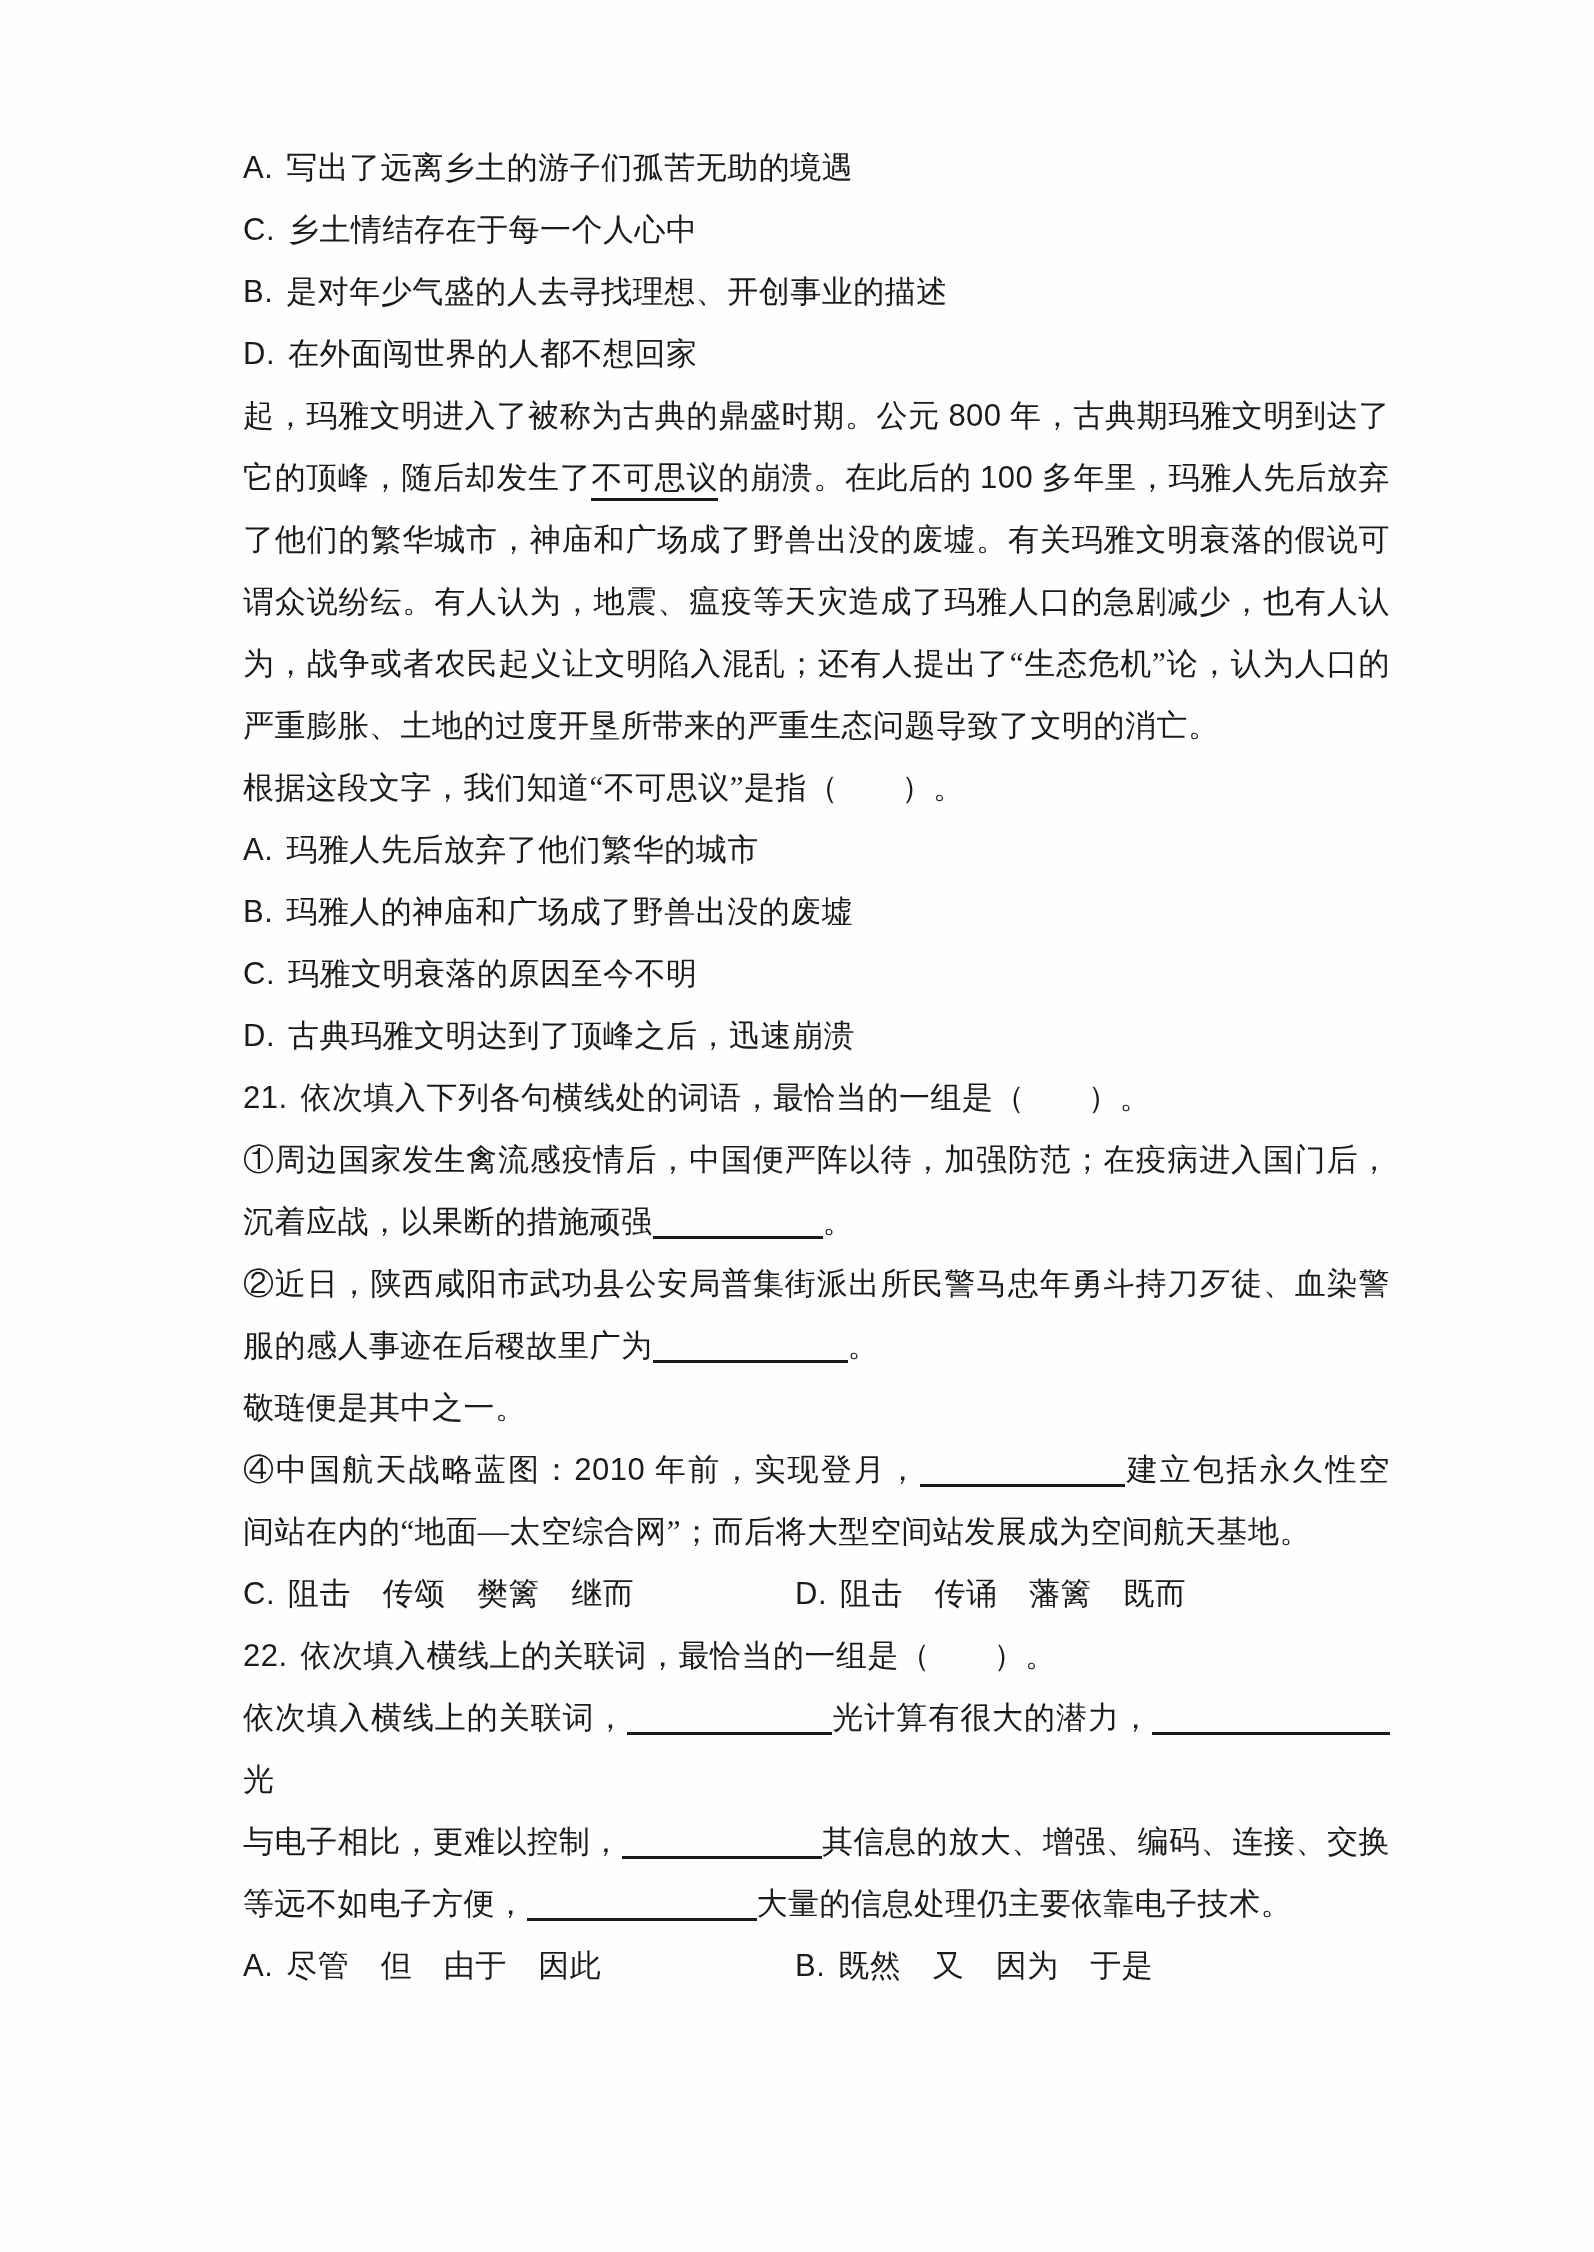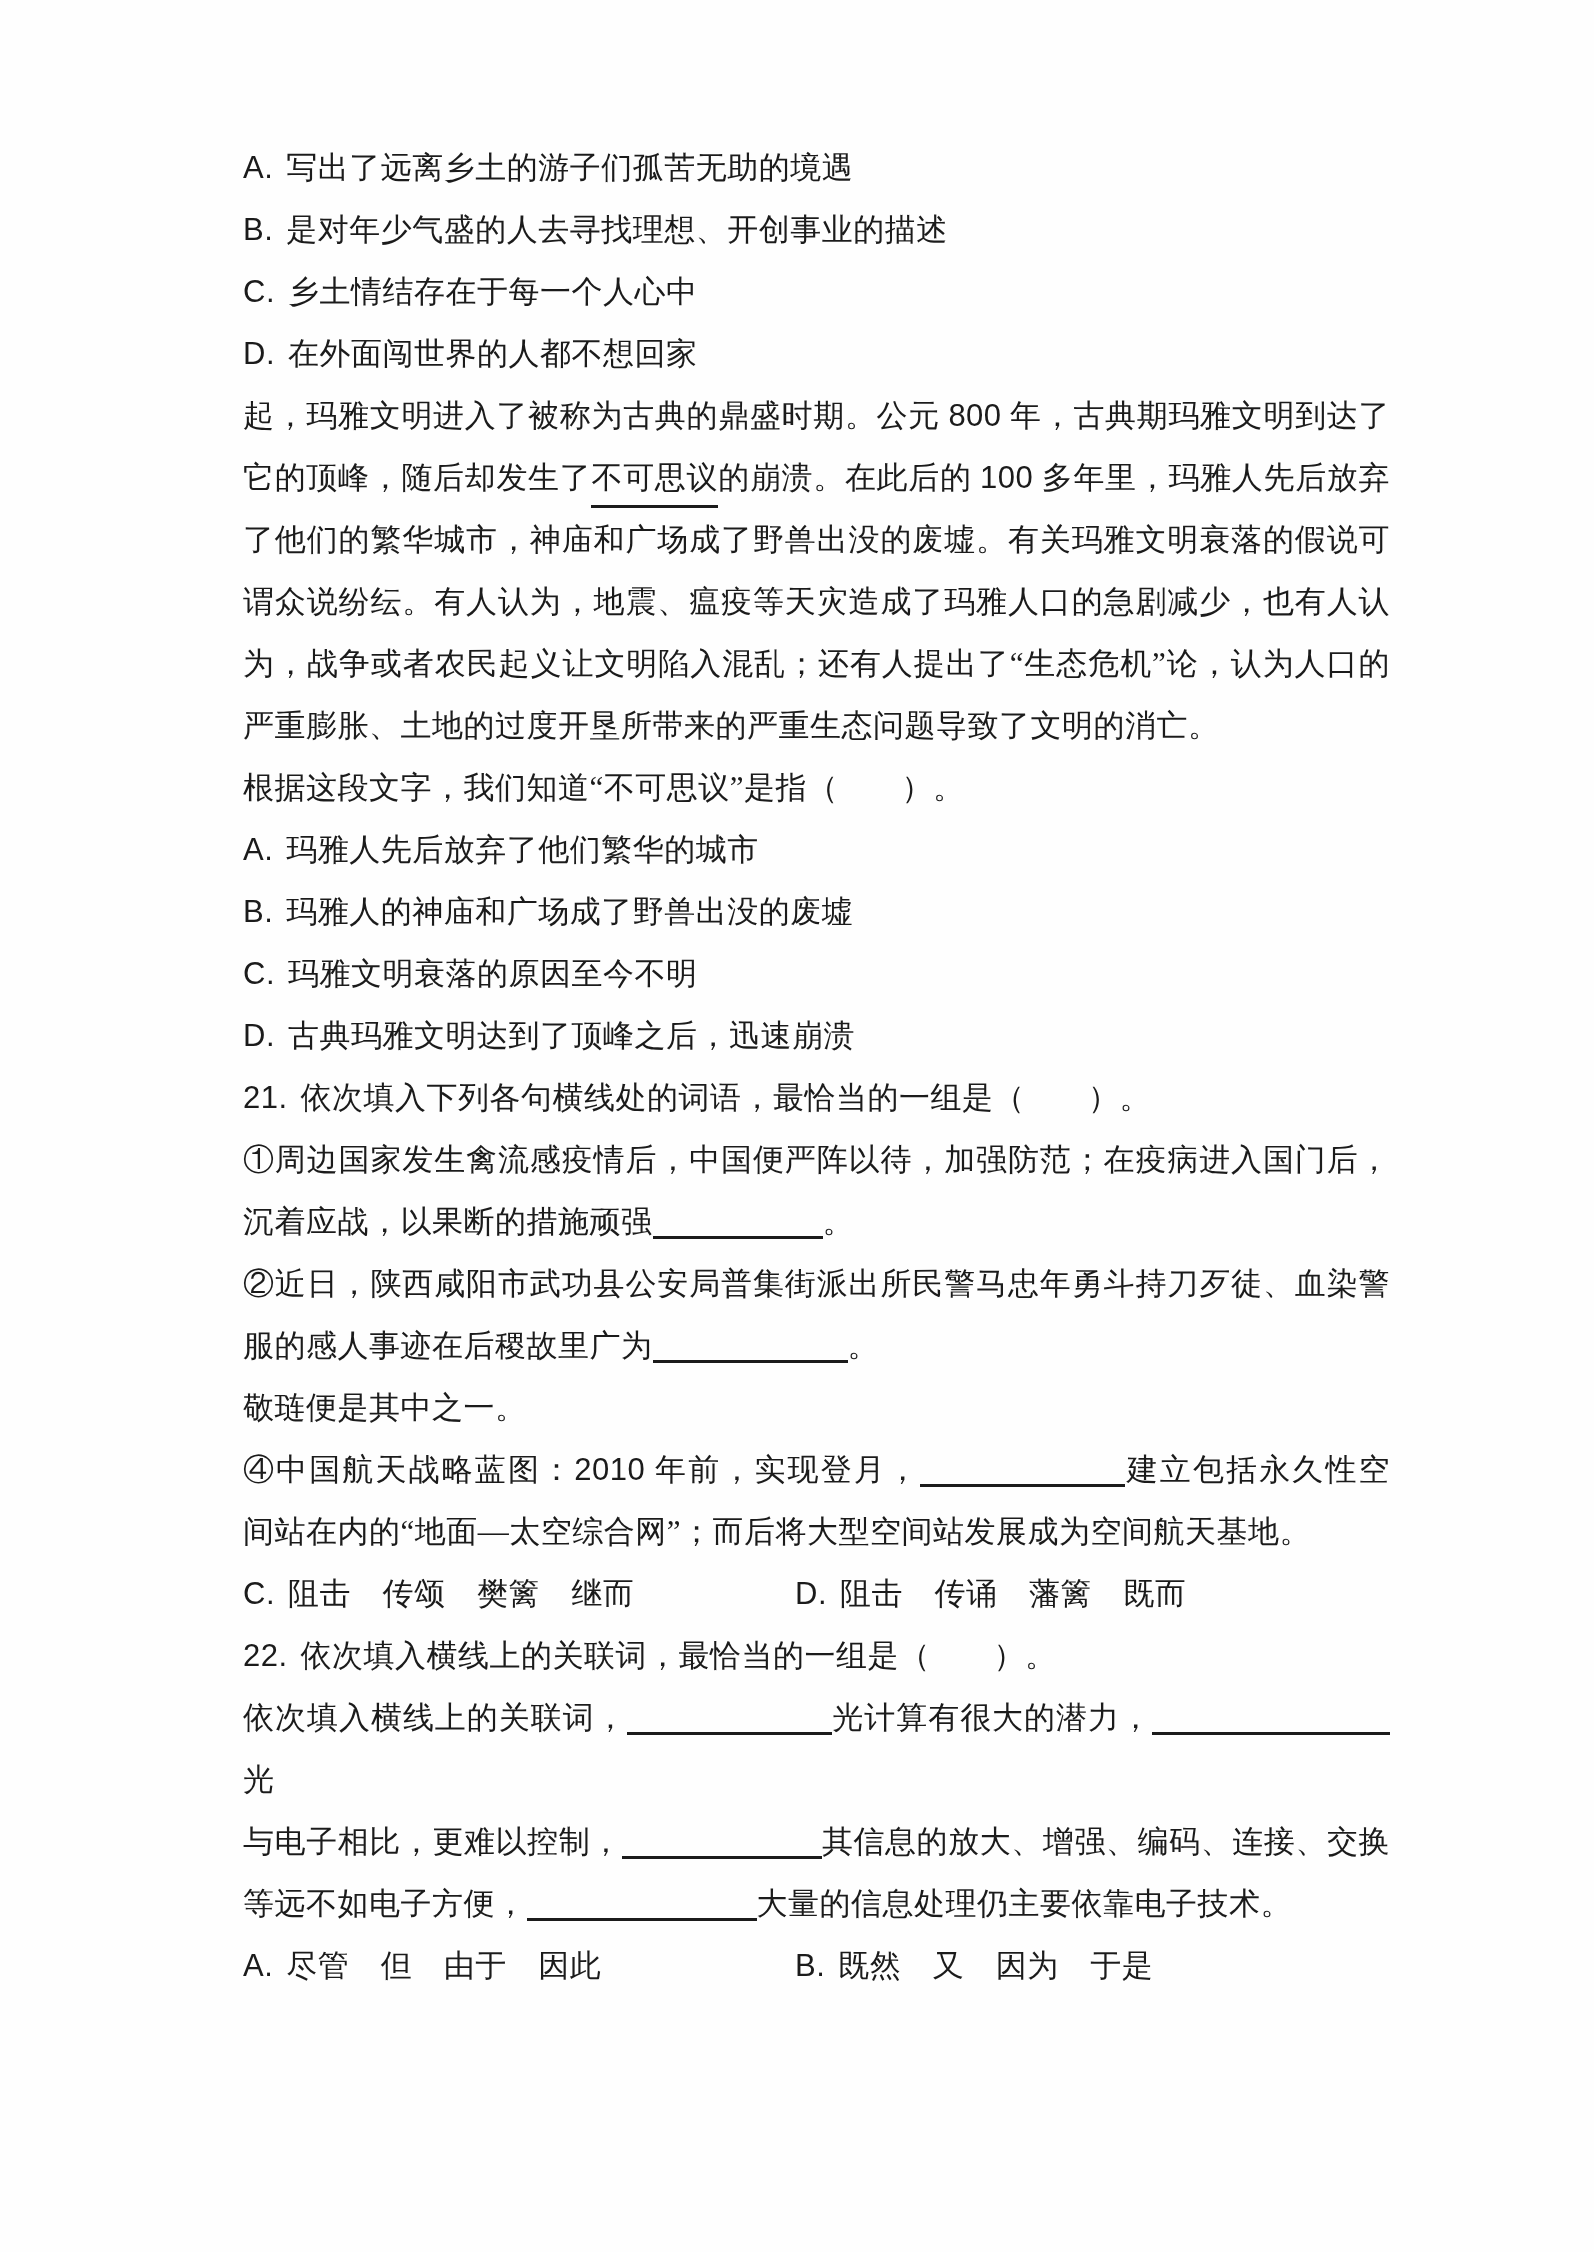--- a/index.html
+++ b/index.html
@@ -32,41 +32,41 @@
   }
   .label {
     font-family: "Liberation Sans", "DejaVu Sans", sans-serif;
     margin-right: 13px;
   }
   .num {
     font-family: "Liberation Sans", "DejaVu Sans", sans-serif;
   }
   .u {
     border-bottom: 3px solid #1b1b1b;
-    padding-bottom: 10px;
+    padding-bottom: 3px;
   }
   .blank {
     display: inline-block;
     height: 0;
     border-bottom: 3px solid #1b1b1b;
     vertical-align: -7px;
   }
   .col-left {
     display: inline-block;
     width: 552px;
   }
 </style>
 </head>
 <body>
 
 <div class="page">
   <div class="content" id="doc-lines">
       <div class="line"><span class="label">A.</span><span class="">写出了远离乡土的游子们孤苦无助的境遇</span></div>
+      <div class="line"><span class="label">C.</span><span class="">乡土情结存在于每一个人心中</span></div>
       <div class="line"><span class="label">B.</span><span class="">是对年少气盛的人去寻找理想、开创事业的描述</span></div>
-      <div class="line"><span class="label">C.</span><span class="">乡土情结存在于每一个人心中</span></div>
       <div class="line"><span class="label">D.</span><span class="">在外面闯世界的人都不想回家</span></div>
       <div class="line justify"><span class="">起，玛雅文明进入了被称为古典的鼎盛时期。公元 </span><span class="num">800</span><span class=""> 年，古典期玛雅文明到达了</span></div>
       <div class="line justify"><span class="">它的顶峰，随后却发生了</span><span class="u ">不可思议</span><span class="">的崩溃。在此后的 </span><span class="num">100</span><span class=""> 多年里，玛雅人先后放弃</span></div>
       <div class="line justify"><span class="">了他们的繁华城市，神庙和广场成了野兽出没的废墟。有关玛雅文明衰落的假说可</span></div>
       <div class="line justify"><span class="">谓众说纷纭。有人认为，地震、瘟疫等天灾造成了玛雅人口的急剧减少，也有人认</span></div>
       <div class="line justify"><span class="">为，战争或者农民起义让文明陷入混乱；还有人提出了“生态危机”论，认为人口的</span></div>
       <div class="line"><span class="">严重膨胀、土地的过度开垦所带来的严重生态问题导致了文明的消亡。</span></div>
       <div class="line"><span class="">根据这段文字，我们知道“不可思议”是指（　　）。</span></div>
       <div class="line"><span class="label">A.</span><span class="">玛雅人先后放弃了他们繁华的城市</span></div>
       <div class="line"><span class="label">B.</span><span class="">玛雅人的神庙和广场成了野兽出没的废墟</span></div>

